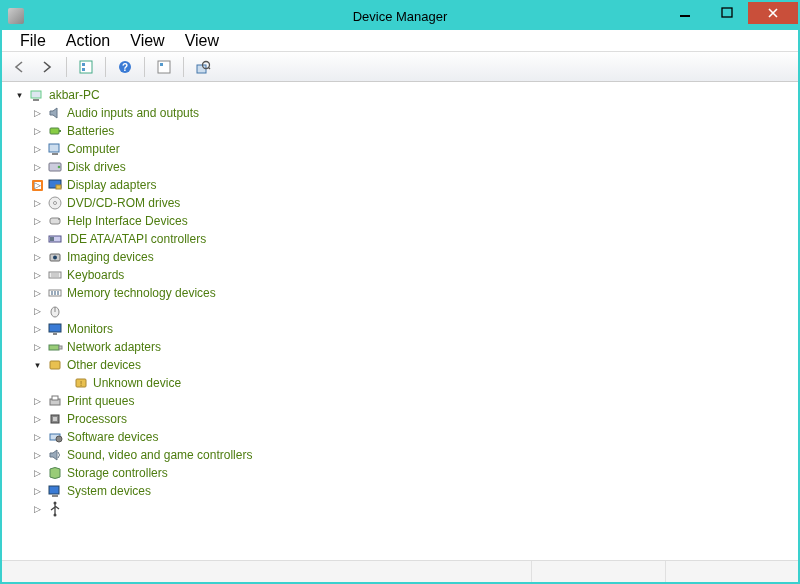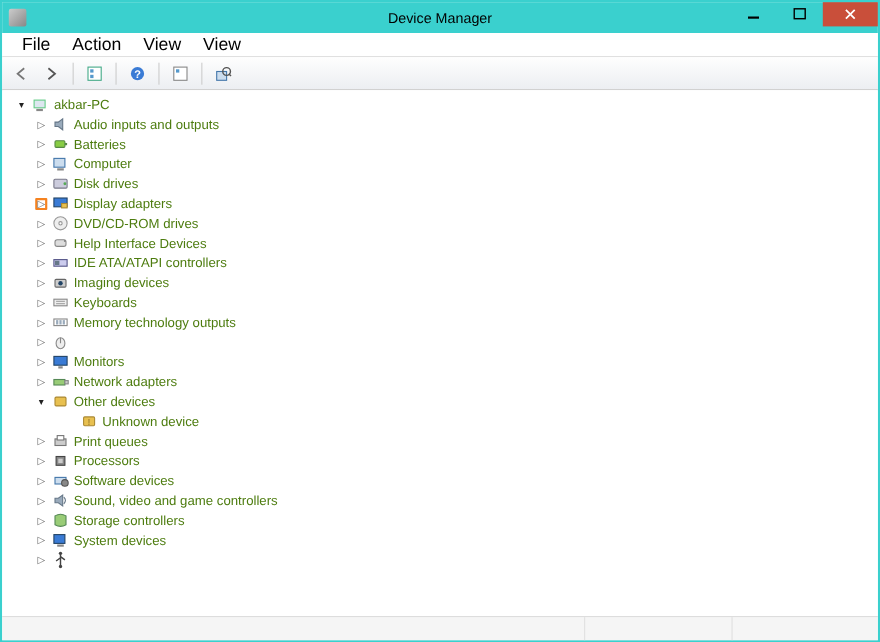--- a/index.html
+++ b/index.html
@@ -352,21 +352,21 @@
       <div class="tree-node indent-1">
         <span class="expander ">▷</span>
         <span class="node-icon">
           <svg width="16" height="16">
             <rect x="2" y="5" width="12" height="6" fill="#fff" stroke="#888"></rect>
             <rect x="4" y="6" width="2" height="4" fill="#9ab"></rect>
             <rect x="7" y="6" width="2" height="4" fill="#9ab"></rect>
             <rect x="10" y="6" width="2" height="4" fill="#9ab"></rect>
           </svg>
         </span>
-        <span class="node-label">Memory technology outputs</span>
+        <span class="node-label">Memory technology devices</span>
       </div>
       <div class="tree-node indent-1">
         <span class="expander ">▷</span>
         <span class="node-icon">
           <svg width="16" height="16">
             <ellipse cx="8" cy="9" rx="4" ry="5" fill="#eee" stroke="#888"></ellipse>
             <line x1="8" y1="4" x2="8" y2="9" stroke="#888"></line>
           </svg>
         </span>
       </div>

